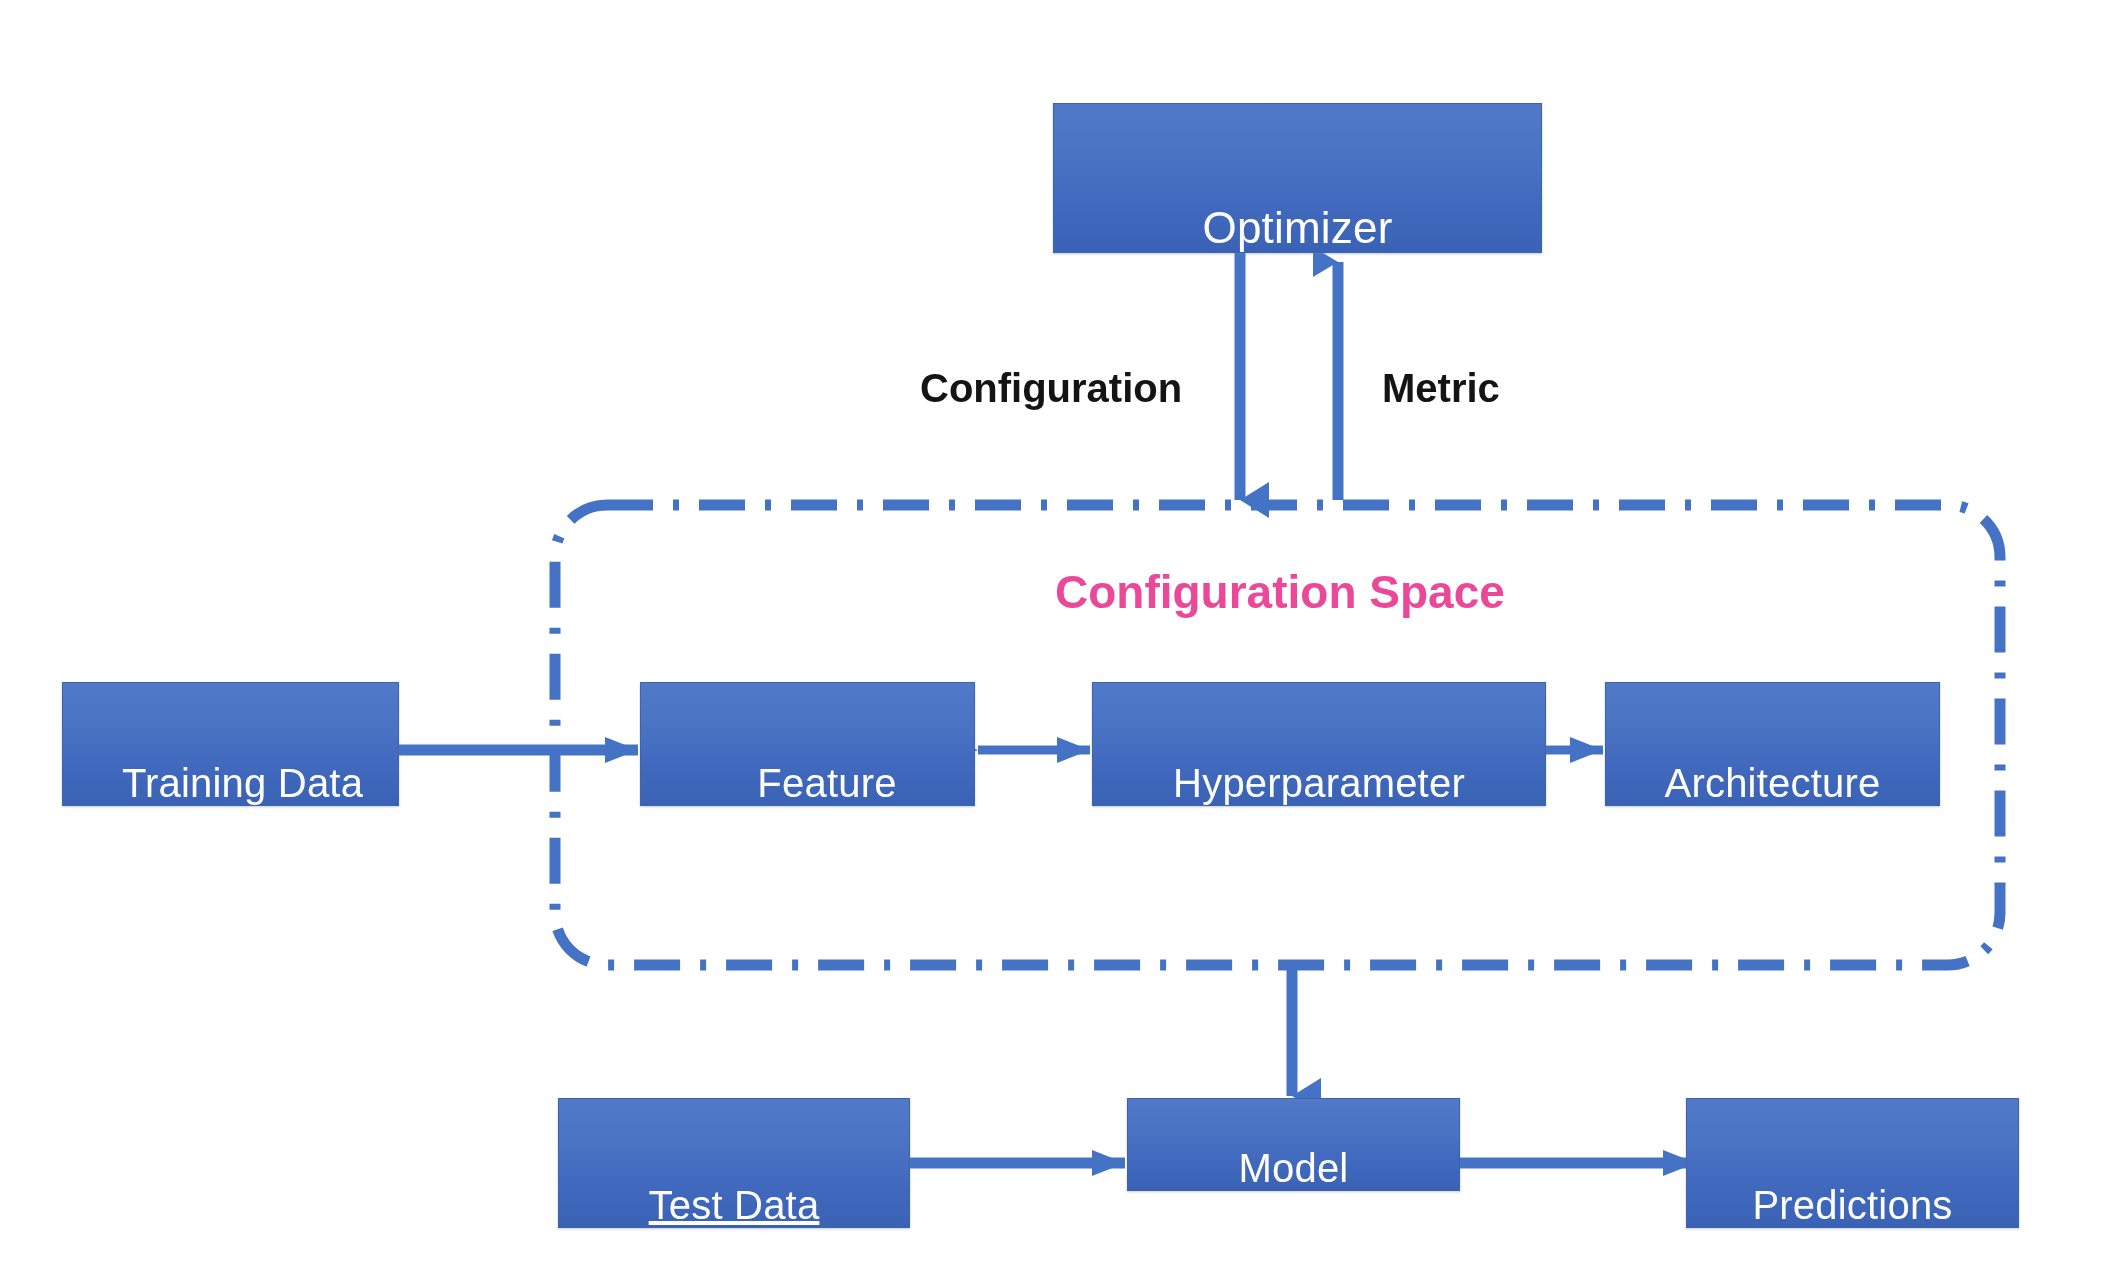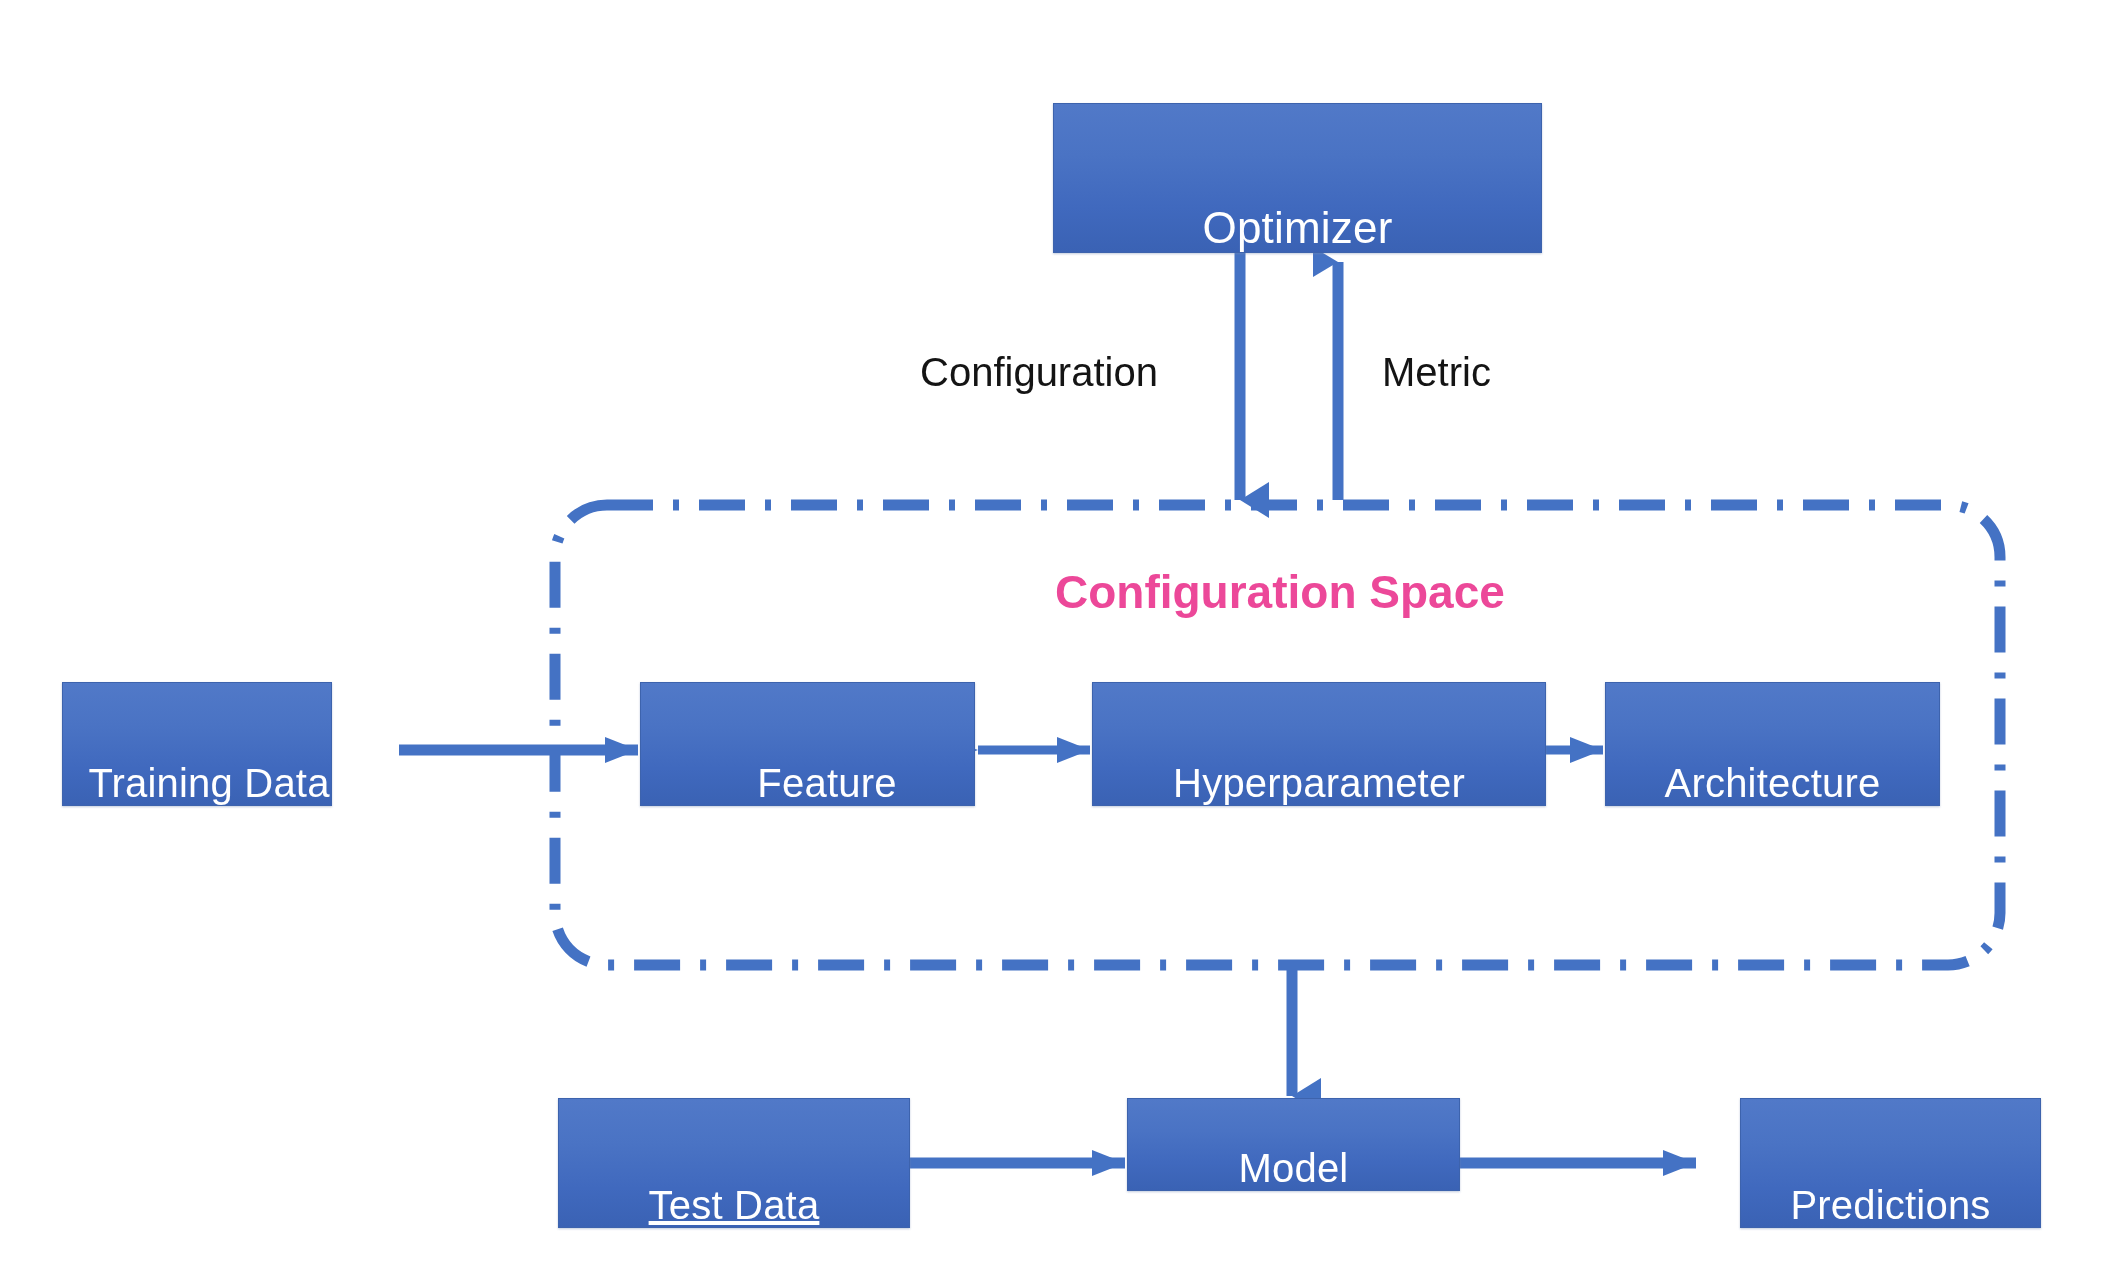--- a/index.html
+++ b/index.html
@@ -42,44 +42,45 @@
   }
   .node-label {
     font-family: "Liberation Sans", sans-serif;
     font-weight: 400;
     letter-spacing: 0.2px;
     line-height: 1.1;
     white-space: nowrap;
   }
   
   #node-optimizer       { left: 1053px; top: 103px;  width: 489px; height: 150px; }
-  #node-training-data   { left: 62px;   top: 682px;  width: 270px; height: 124px; padding-left: 24px; }
+  #node-training-data   { left: 62px;   top: 682px;  width: 337px; height: 124px; padding-left: 24px; }
   #node-feature         { left: 640px;  top: 682px;  width: 335px; height: 124px; padding-left: 39px; }
   #node-hyperparameter  { left: 1092px; top: 682px;  width: 454px; height: 124px; }
   #node-architecture    { left: 1605px; top: 682px;  width: 335px; height: 124px; }
   #node-test-data       { left: 558px;  top: 1098px; width: 352px; height: 130px; text-decoration: underline; }
   #node-model           { left: 1127px; top: 1098px; width: 333px; height: 93px; }
-  #node-predictions     { left: 1740px; top: 1098px; width: 301px; height: 130px; }
+  #node-predictions     { left: 1686px; top: 1098px; width: 333px; height: 130px; }
 
   #node-optimizer .node-label      { font-size: 44px; }
   #node-training-data .node-label  { font-size: 40px; }
   #node-feature .node-label        { font-size: 40px; }
   #node-hyperparameter .node-label { font-size: 40px; }
   #node-architecture .node-label   { font-size: 40px; }
   #node-test-data .node-label      { font-size: 40px; }
   #node-model .node-label          { font-size: 40px; }
   #node-predictions .node-label    { font-size: 40px; }
 
   
   .edge-label {
     position: absolute;
     color: #141414;
     font-family: "Liberation Sans", sans-serif;
-    font-weight: 400;
+    font-weight: 700;
     white-space: nowrap;
+    margin-top: 16px;
   }
   #label-configuration { left: 920px;  top: 350px; font-size: 40px; }
   #label-metric        { left: 1382px; top: 350px; font-size: 40px; }
 
   #label-config-space {
     position: absolute;
     left: 1055px;
     top: 565px;
     font-size: 46px;
     color: #ec4899;

